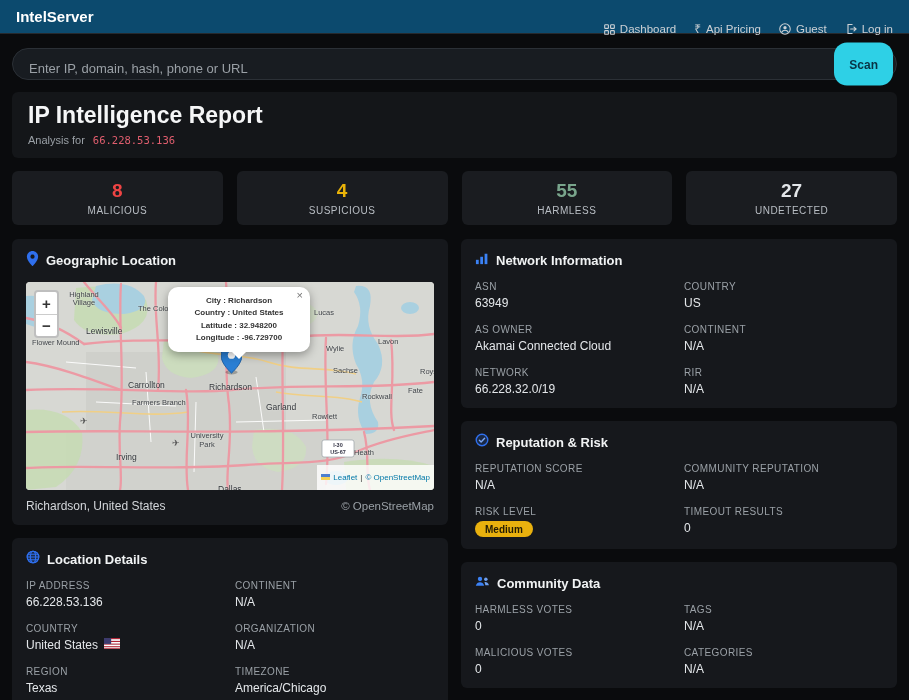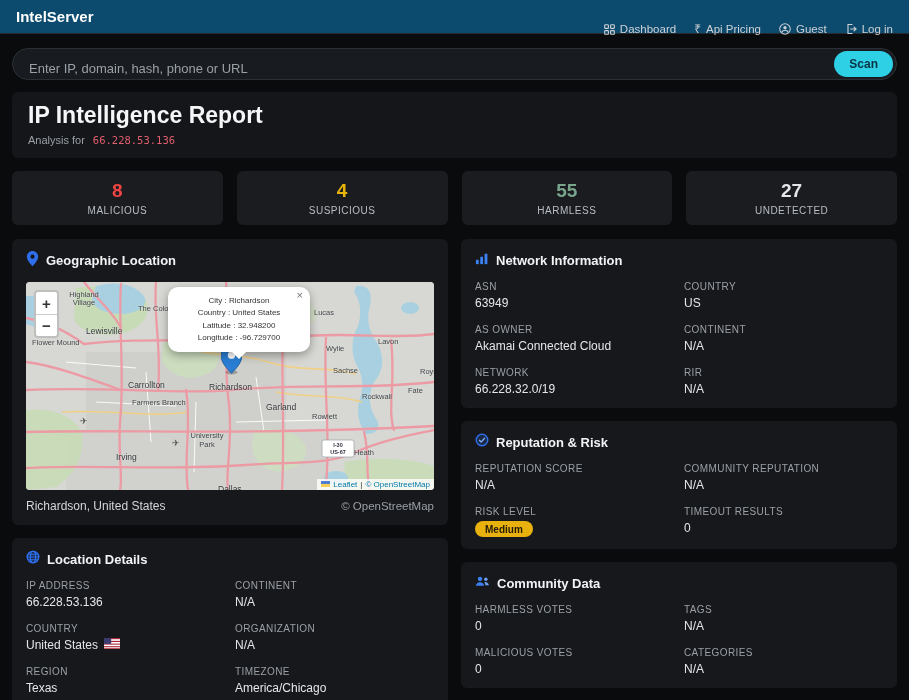--- a/index.html
+++ b/index.html
@@ -23,21 +23,21 @@
   
   .search-wrap { margin:14px 12px 12px; position:relative; }
   .search-input {
     width:100%; height:32px; border-radius:16px; background:#181c21;
     border:1px solid #2b3036; color:#e8eaed; padding:8px 92px 0 16px; font-size:13px; outline:none;
     font-family:"Liberation Sans", sans-serif;
   }
   .search-input::placeholder { color:#9aa0a6; }
   .scan-btn {
     position:absolute; right:4px; top:50%; transform:translateY(-50%);
-    height:26px; padding:0 15px; border:none; border-radius:13px;
+    height:43px; padding:0 15px; border:none; border-radius:13px;
     background:#2ed0e6; color:#083344; font-size:12px; font-weight:700; cursor:pointer;
     font-family:"Liberation Sans", sans-serif;
   }
 
   
   .report-card { margin:0 12px 13px; background:#141619; border-radius:6px; padding:10px 16px 12px; }
   .report-title { font-size:23px; font-weight:700; color:#f5f6f7; }
   .report-sub { margin-top:5px; font-size:11px; color:#9aa0a6; }
   .report-ip { font-family:"DejaVu Sans Mono", monospace; font-size:10.5px; color:#e05e6e; margin-left:8px; }
 
@@ -76,26 +76,26 @@
   .zoombtn { height:22px; display:flex; align-items:center; justify-content:center; font-size:15px; font-weight:700; color:#333; cursor:pointer; }
   .zoombtn + .zoombtn { border-top:1px solid #ccc; }
   .popup {
     position:absolute; left:142px; top:5px; width:142px; background:#fff; border-radius:10px;
     box-shadow:0 3px 10px rgba(0,0,0,.35); padding:8px 10px 7px; text-align:center;
   }
   .popup:after {
     content:""; position:absolute; left:50%; bottom:-7px; margin-left:-7px;
     border-left:7px solid transparent; border-right:7px solid transparent; border-top:7px solid #fff;
   }
-  .popup-line { font-size:8px; font-weight:400; color:#333; line-height:1.55; }
+  .popup-line { font-size:8px; font-weight:700; color:#333; line-height:1.55; }
   .popup-close { position:absolute; top:3px; right:7px; font-size:11px; color:#757575; cursor:pointer; line-height:1; }
   .marker { position:absolute; left:195px; top:63px; }
   .attrib {
     position:absolute; right:0; bottom:0; background:rgba(255,255,255,.8);
-    font-size:8px; padding:1px 4px; display:flex; align-items:center; gap:3px; color:#333;
+    font-size:8px; padding:8px 4px; display:flex; align-items:center; gap:3px; color:#333;
   }
   .attrib .lnk { color:#0078a8; cursor:pointer; }
   .map-footer { display:flex; justify-content:space-between; align-items:center; margin-top:9px; }
   .map-footer-left { font-size:12px; color:#d3d6da; }
   .map-footer-right { font-size:11.5px; color:#9aa0a6; }
 </style>
 </head>
 <body>
 
 <div class="navbar">

